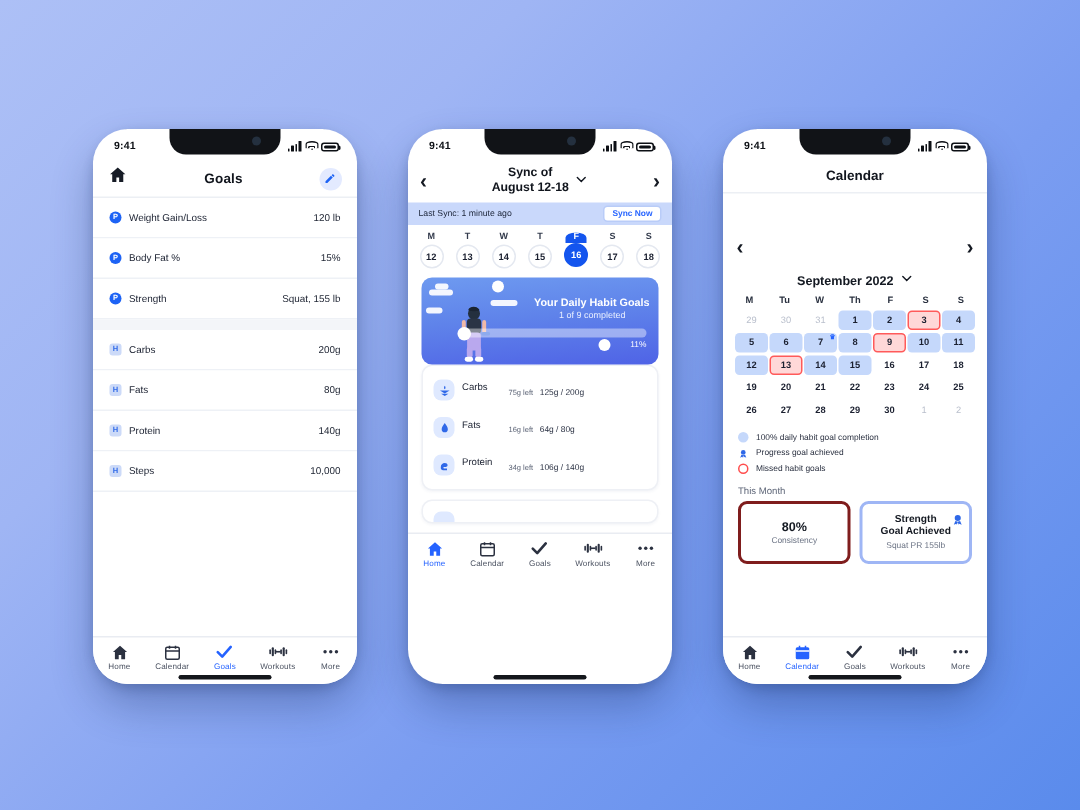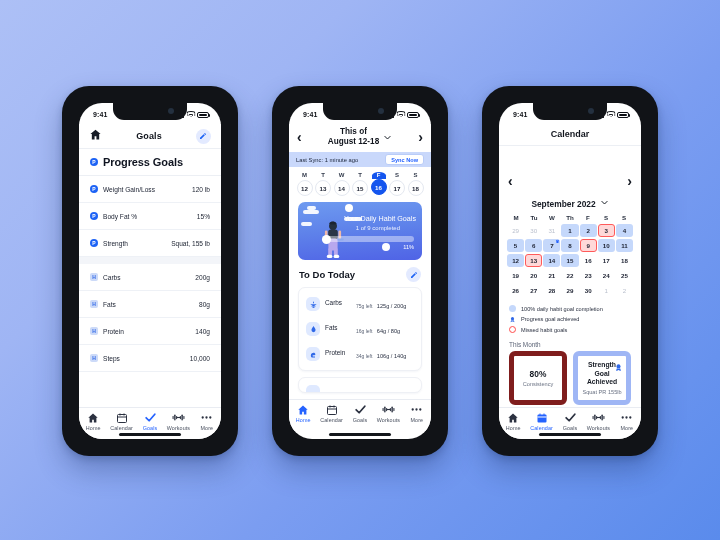--- a/index.html
+++ b/index.html
@@ -9,21 +9,21 @@
     background:linear-gradient(135deg,#adc0f6 0%,#9fb5f4 28%,#7b9df1 62%,#5a8bec 100%);
     position:relative;
   }
   .stage{position:absolute;inset:0;}
 
   
   .phone{
     position:absolute;top:86px;width:176px;height:370px;
     background:#111317;border-radius:27px;
     box-shadow:0 14px 28px rgba(25,45,100,.33), 0 3px 7px rgba(20,40,90,.22);
-    padding:17px;box-sizing:border-box;
+    padding:0;box-sizing:border-box;
   }
   .phone.p1{left:62px;}
   .phone.p2{left:272px;}
   .phone.p3{left:482px;}
   .screen{
     position:relative;width:100%;height:100%;
     background:#ffffff;border-radius:23px;overflow:hidden;
     display:flex;flex-direction:column;
   }
   .notch{
@@ -132,21 +132,21 @@
   }
   .wday.sel .dn{background:#1455ee;border-color:#1455ee;color:#fff;}
 
   .banner{
     margin:0 9px;height:58px;border-radius:7px;overflow:hidden;position:relative;
     background:linear-gradient(175deg,#6e9af0 0%,#5f83ea 45%,#4f63e6 100%);
     flex:none;
   }
   .banner .cloud{position:absolute;background:#fff;border-radius:6px;opacity:.92;}
   .banner .sun{position:absolute;background:#fff;border-radius:50%;}
-  .banner .btitle{position:absolute;right:6px;top:12px;font-size:7.2px;font-weight:normal;color:#fff;}
+  .banner .btitle{position:absolute;right:6px;top:12px;font-size:7.2px;font-weight:bold;color:#fff;}
   .banner .bsub{position:absolute;right:22px;top:23px;font-size:6px;color:#eaf0ff;}
   .pbar-wrap{position:absolute;left:24px;right:8px;top:34px;height:6px;border-radius:4px;background:rgba(255,255,255,.42);}
   .pbar-knob{position:absolute;left:0;top:-1.6px;width:9px;height:9px;border-radius:50%;background:#fff;}
   .banner .bpct{position:absolute;right:8px;top:42px;font-size:5.6px;color:#fff;}
   .fig{position:absolute;left:22px;bottom:0;width:26px;height:42px;}
 
   .todo-head{
     display:flex;align-items:center;justify-content:space-between;
     padding:7px 10px 5px;flex:none;
   }
@@ -186,22 +186,22 @@
   .cell.miss{background:#ffd8d8;border:1.2px solid #ff5a5a;box-sizing:border-box;}
   .cell .pr{position:absolute;right:1px;top:0px;font-size:4.4px;color:#2563ff;font-weight:bold;}
   .legend{padding:8px 10px 4px;display:flex;flex-direction:column;gap:3.5px;}
   .lg{display:flex;align-items:center;gap:5px;font-size:5.6px;color:#2a3040;}
   .lgdot{width:7px;height:7px;border-radius:50%;background:#c5d8fb;flex:none;}
   .lgring{width:7px;height:7px;border-radius:50%;border:1.4px solid #ff4d4d;box-sizing:border-box;flex:none;}
   .lgmed{width:7px;height:7px;flex:none;display:flex;align-items:center;justify-content:center;}
   .thismonth{padding:4px 10px 3px;font-size:6.4px;color:#5d6577;}
   .statrow{display:flex;gap:6px;padding:0 10px;}
   .stat{
-    flex:1;border:5px solid #7f1d1d;border-radius:6px;background:#fff;
-    padding:7px 4px;box-sizing:border-box;text-align:center;height:54px;
+    flex:1;border:2px solid #7f1d1d;border-radius:6px;background:#fff;
+    padding:7px 4px;box-sizing:border-box;text-align:center;height:42px;
     display:flex;flex-direction:column;align-items:center;justify-content:center;gap:2px;
   }
   .stat.accent{border-color:#9fb6f5;position:relative;}
   .stat .big{font-size:8.4px;font-weight:bold;color:#141922;}
   .stat .sm{font-size:5.6px;color:#6b7384;}
   .stat .two{font-size:6.8px;font-weight:bold;color:#141922;line-height:1.25;}
   .stat .medal{position:absolute;right:3px;top:2px;}
 </style>
 </head>
 <body>
@@ -242,24 +242,20 @@
       <span class="title">Goals</span>
       <span class="edit-fab">
         <svg width="8" height="8" viewBox="0 0 24 24" fill="#1d63f5">
               <path d="M3 17.3V21h3.7L17.6 10.1l-3.7-3.7zm17.7-9.9c.4-.4.4-1 0-1.4l-2.3-2.3a1 1 0 0 0-1.4 0l-1.8 1.8 3.7 3.7z"></path>
             </svg>
       </span>
     </div>
 
     <div class="body-scroll">
 
-      <div class="section-head">
-        <span class="badge-p">P</span>
-        <span class="stitle">Progress Goals</span>
-      </div>
       <div class="row">
         <span class="badge-p">P</span>
         <span class="rname">Weight Gain/Loss</span>
         <span class="rval">120 lb</span>
       </div>
       <div class="row">
         <span class="badge-p">P</span>
         <span class="rname">Body Fat %</span>
         <span class="rval">15%</span>
       </div>
@@ -370,21 +366,21 @@
         <span class="batt">
               <i></i>
             </span>
       </span>
     </div>
 
     <div class="wkhead">
       <span class="chev">‹</span>
       <span class="mid">
         <span class="wtitle">
-          <span>This of</span><br>
+          <span>Sync of</span><br>
           <span>August 12-18</span>
         </span>
         <span>
           <svg width="9" height="9" viewBox="0 0 24 24" fill="none" stroke="#141922" stroke-width="2.6" stroke-linecap="round">
                 <path d="M5 9l7 7 7-7"></path>
               </svg>
         </span>
       </span>
       <span class="chev">›</span>
     </div>
@@ -449,28 +445,20 @@
       </svg>
 
       <span class="btitle">Your Daily Habit Goals</span>
       <span class="bsub">1 of 9 completed</span>
       <span class="pbar-wrap">
         <span class="pbar-knob"></span>
       </span>
       <span class="bpct">11%</span>
     </div>
 
-    <div class="todo-head">
-      <span class="t">To Do Today</span>
-      <span class="edit-fab">
-        <svg width="8" height="8" viewBox="0 0 24 24" fill="#1d63f5">
-              <path d="M3 17.3V21h3.7L17.6 10.1l-3.7-3.7zm17.7-9.9c.4-.4.4-1 0-1.4l-2.3-2.3a1 1 0 0 0-1.4 0l-1.8 1.8 3.7 3.7z"></path>
-            </svg>
-      </span>
-    </div>
 
     <div class="card">
       <div class="mrow">
         <span class="micon">
           <svg width="9" height="9" viewBox="0 0 24 24" fill="#2f68e8">
                 <path d="M12 3c2 2.8 1.6 4.8 0 6.4C10.4 7.8 10 5.8 12 3z"></path>
                 <path d="M3.5 11.5h17L12 17z"></path>
                 <path d="M5.5 17.5h13L12 21.4z"></path>
               </svg>
         </span>

